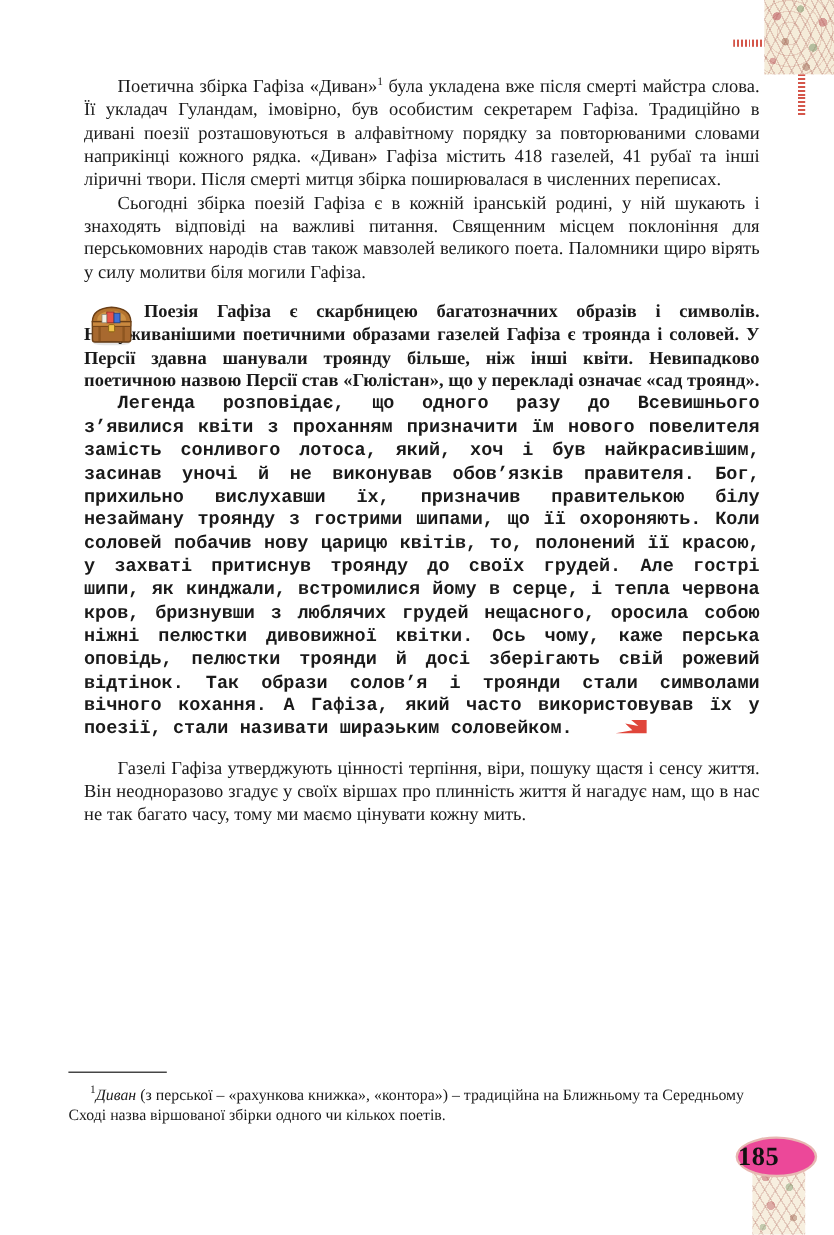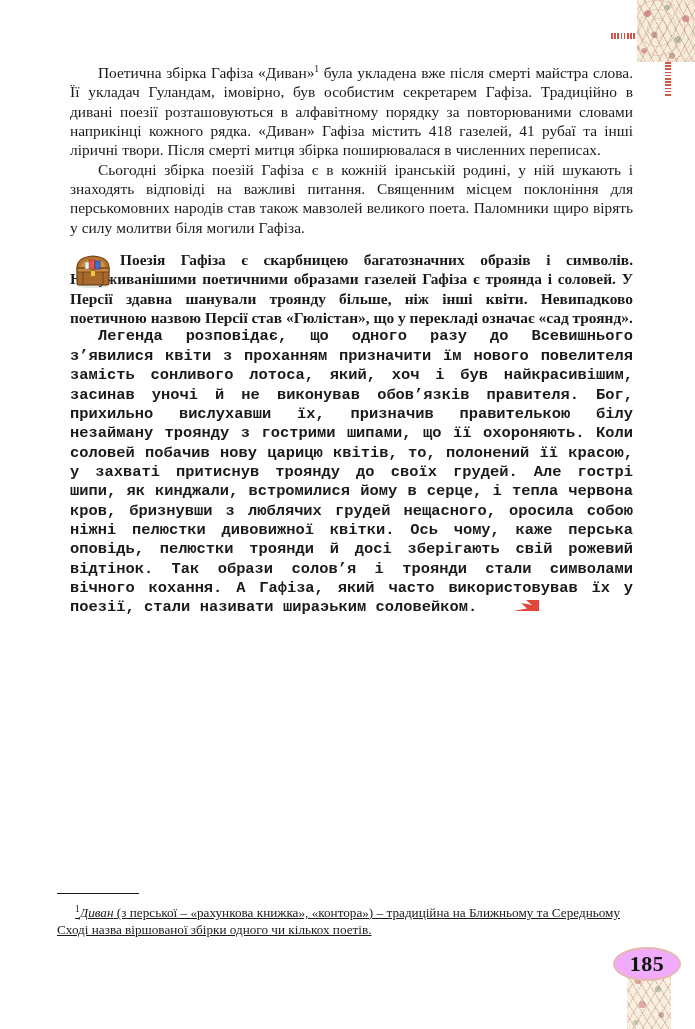--- a/index.html
+++ b/index.html
@@ -57,22 +57,22 @@
   #page-number-badge {
     position: absolute;
     right: 14px;
     bottom: 48px;
     width: 64px;
     height: 30px;
     border: 2px solid #e7b8b2;
     border-radius: 50%;
     display: flex;
     align-items: center;
-    justify-content: center;
-    background: #f0abfc;
+    justify-content: flex-start;
+    background: #ec4899;
     z-index: 4;
   }
   #page-number-badge span {
     font-size: 22px;
     font-weight: bold;
     letter-spacing: .5px;
     color: #111111;
     line-height: 1;
   }
   #ornament-bottom {
@@ -135,21 +135,20 @@
     font-weight: bold;
     text-indent: 50px;
   }
 
   
   #footnote {
     position: absolute;
     left: 57px;
     top: 893px;
     width: 563px;
-    text-decoration: underline;
   }
   #footnote-rule {
     width: 82px;
     height: 1px;
     background: #1a1a1a;
     margin-bottom: 7px;
   }
   #footnote p {
     margin: 0;
     font-size: 13.2px;
@@ -215,20 +214,21 @@
     </svg>
     <p class="chest-text">Поезія Гафіза є скарбницею багатозначних образів і символів. Найуживанішими поетичними образами газелей Гафіза є троянда і соловей. У Персії здавна шанували троянду більше, ніж інші квіти. Невипадково поетичною назвою Персії став «Гюлістан», що у перекладі означає «сад троянд».</p>
   </div>
 
   <p class="body-par lead-bold"><span>Легенда розповідає, що одного разу до Всевишнього з’явилися квіти з проханням призначити їм нового повелителя замість сонливого лотоса, який, хоч і був найкрасивішим, засинав уночі й не виконував обов’язків правителя. Бог, прихильно вислухавши їх, призначив правителькою білу незайману троянду з гострими шипами, що її охороняють. Коли соловей побачив нову царицю квітів, то, полонений її красою, у захваті притиснув троянду до своїх грудей. Але гострі шипи, як кинджали, встромилися йому в серце, і тепла червона кров, бризнувши з люблячих грудей нещасного, оросила собою ніжні пелюстки дивовижної квітки. Ось чому, каже перська оповідь, пелюстки троянди й досі зберігають свій рожевий відтінок. Так образи солов’я і троянди стали символами вічного кохання. А Гафіза, який часто використовував їх у поезії, стали називати шираэьким соловейком.</span><span class="red-arrow-wrap"><svg viewBox="0 0 26 13" width="26" height="13" aria-hidden="true">
           <path d="M26 1 L13 1 L19 6 L8 4 L14 9.5 L0 12 L26 12 Z" fill="#e0453a"></path>
         </svg></span></p>
 
   <div class="gap-md"></div>
 
+  <p class="body-par">Газелі Гафіза утверджують цінності терпіння, віри, пошуку щастя і сенсу життя. Він неодноразово згадує у своїх віршах про плинність життя й нагадує нам, що в нас не так багато часу, тому ми маємо цінувати кожну мить.</p>
 </div>
 
 <div id="footnote">
   <div id="footnote-rule"></div>
   <p><sup>1</sup><span class="ital">Диван</span><span> (з перської – «рахункова книжка», «контора») – традиційна на Ближньому та Середньому Сході назва віршованої збірки одного чи кількох поетів.</span></p>
 </div>
 
 <div id="ornament-bottom"></div>
 <div id="page-number-badge">
   <span>185</span>

